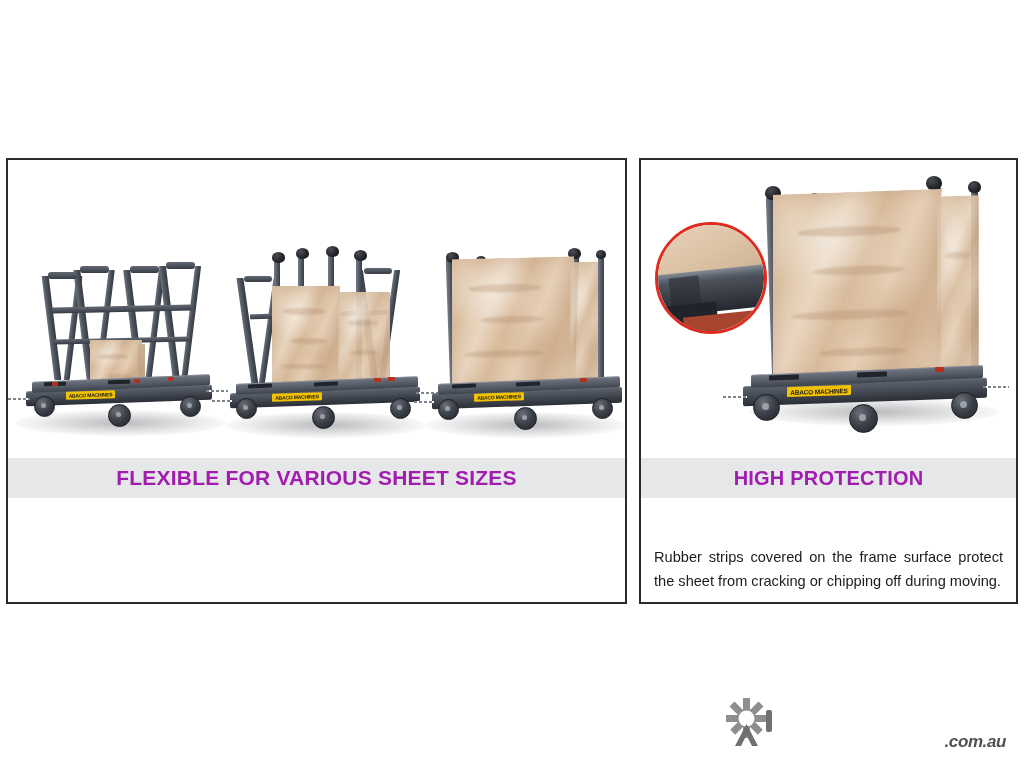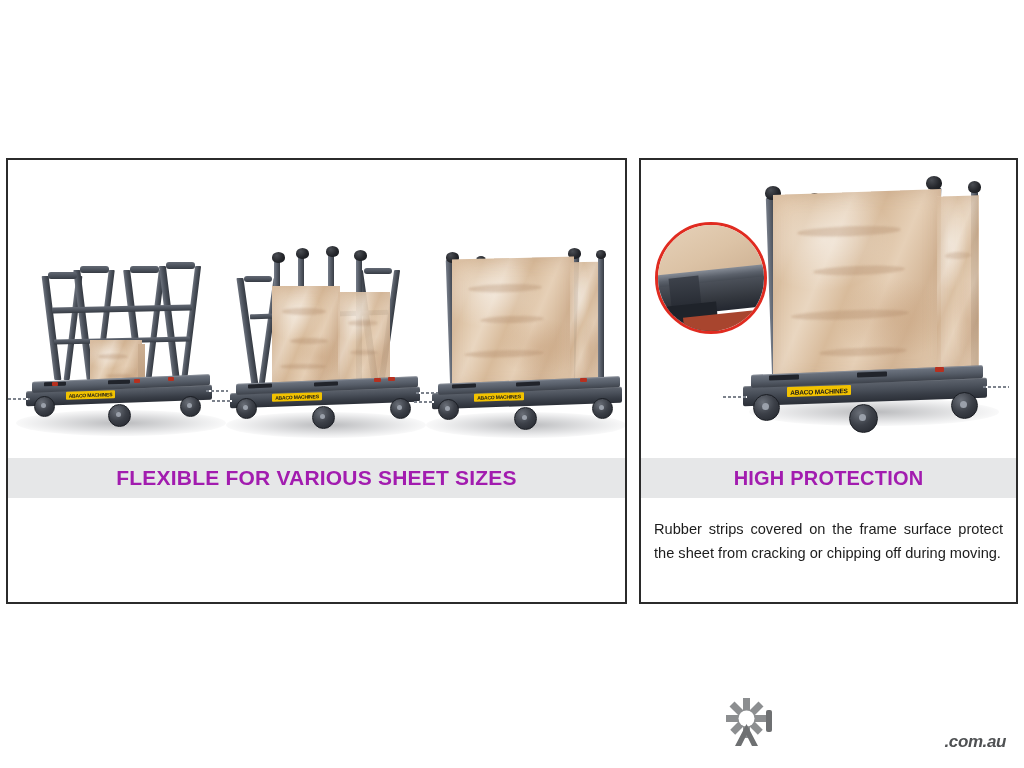--- a/index.html
+++ b/index.html
@@ -59,21 +59,21 @@
     top: 338px;
     bottom: 0;
     padding: 20px 16px 0 16px;
     box-sizing: border-box;
     font-size: 14.6px;
     line-height: 1.62;
     color: #1c1c1c;
     text-align: justify;
   }
   #panel-left .body-text  { padding: 20px 14px 0 16px; }
-  #panel-right .body-text { padding: 20px 13px 0 13px; }
+  #panel-right .body-text { padding: 20px 13px 0 13px; margin-top: 28px; }
 
   
   .cart {
     position: absolute;
     transform-origin: 50% 100%;
   }
   .shadow-ellipse {
     position: absolute;
     border-radius: 50%;
     background: radial-gradient(ellipse at 50% 50%, rgba(90,92,98,.42) 0%, rgba(150,152,158,.18) 55%, rgba(255,255,255,0) 78%);

